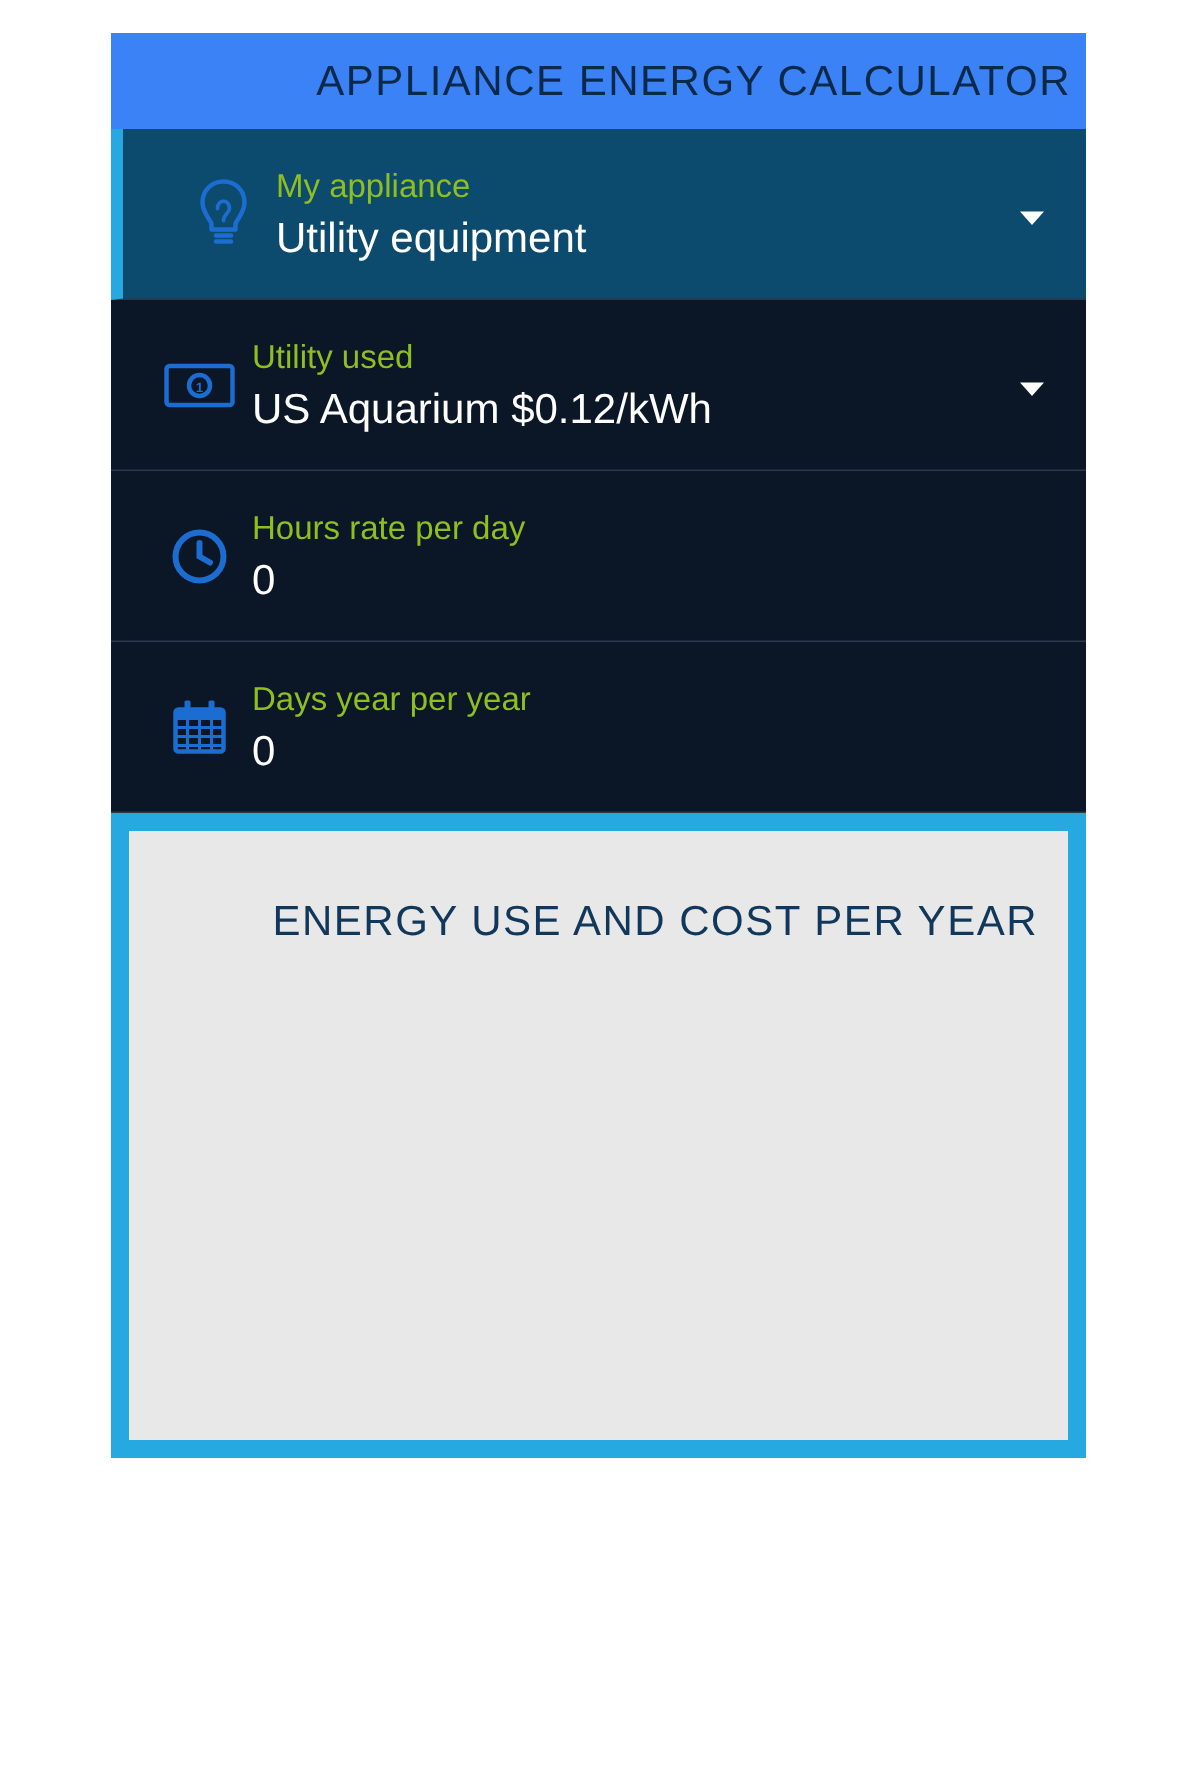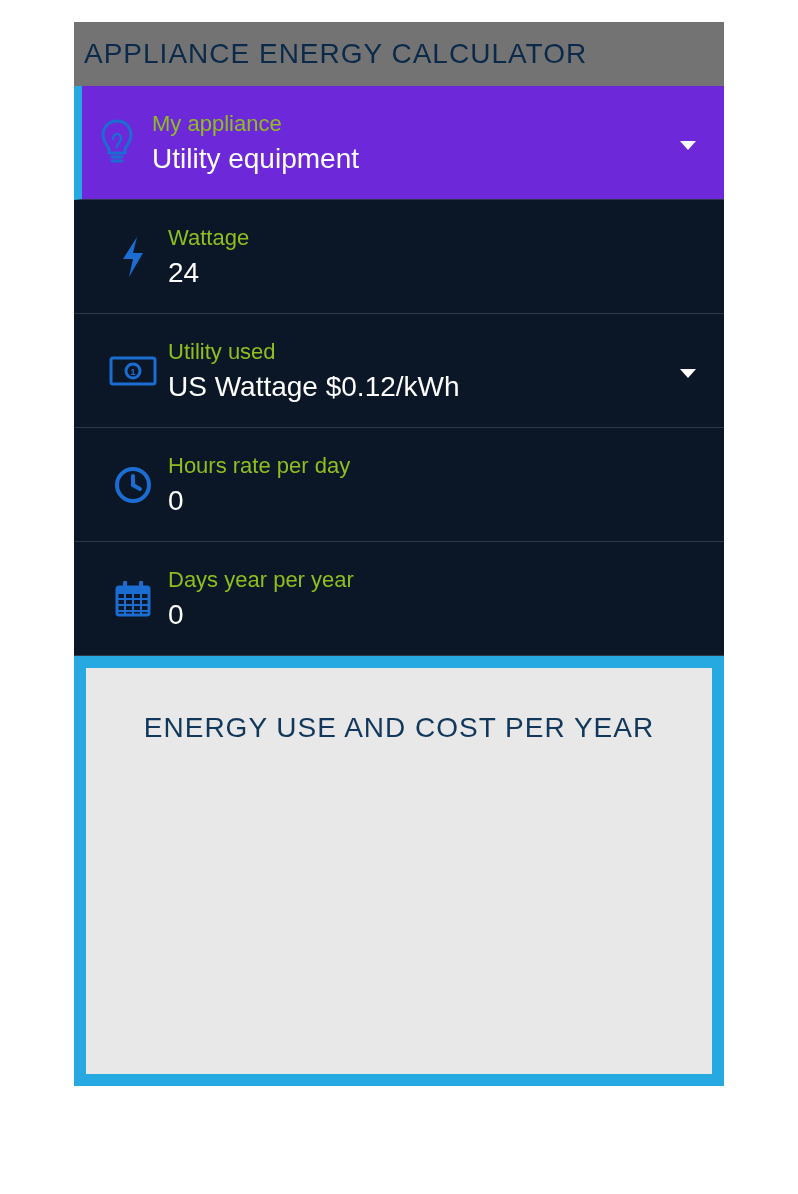--- a/index.html
+++ b/index.html
@@ -14,41 +14,41 @@
       height: 1194px;
       padding: 0;
     }
     .calculator {
       width: 650px;
       margin: 22px auto 0 auto;
       display: flex;
       flex-direction: column;
     }
     .header {
-      background: #737373;
+      background: #3b82f6;
       color: #0b2a4a;
-      text-align: left;
+      text-align: right;
       padding: 16px 10px;
       font-size: 28px;
       font-weight: 400;
       letter-spacing: 1px;
     }
     .row {
       display: flex;
       align-items: center;
       background: #0b1726;
       border-bottom: 1px solid #2b394a;
       padding: 16px 22px 16px 24px;
       position: relative;
       min-height: 114px;
     }
     .row.selected {
-      background: #6d28d9;
+      background: #0c4a6e;
       border-left: 8px solid #26a9e0;
-      padding-left: 0;
+      padding-left: 32px;
     }
     .icon-cell {
       width: 70px;
       flex-shrink: 0;
       display: flex;
       align-items: center;
       justify-content: center;
       color: #1b6dd1;
     }
     .content-cell {
@@ -84,21 +84,21 @@
       border: 12px solid #26a9e0;
       background: #e8e8e8;
       padding: 44px 20px 20px 20px;
       min-height: 430px;
     }
     .results-title {
       color: #11375a;
       font-size: 28px;
       font-weight: 400;
       letter-spacing: 1px;
-      text-align: center;
+      text-align: right;
     }
     svg {
       display: block;
     }
   </style>
 </head>
 <body>
 
 <div class="calculator">
 
@@ -113,44 +113,33 @@
         <path d="M13 20 C13 17 15 15 17 15 C19 15 21 17 21 20 C21 23 17 24 17 28" stroke="#1b6dd1" stroke-width="2.5" stroke-linecap="round" fill="none"></path>
       </svg>
     </div>
     <div class="content-cell">
       <div class="label">My appliance</div>
       <div class="value">Utility equipment</div>
     </div>
     <div class="chevron"></div>
   </div>
 
-  <div class="row">
-    <div class="icon-cell">
-      <svg width="28" height="44" viewBox="0 0 28 44" fill="#1b6dd1">
-        <path d="M18 2 L4 24 L14 24 L10 42 L24 18 L14 18 Z"></path>
-      </svg>
-    </div>
-    <div class="content-cell">
-      <div class="label">Wattage</div>
-      <div class="value">24</div>
-    </div>
-  </div>
 
   <div class="row">
     <div class="icon-cell">
       <svg width="48" height="30" viewBox="0 0 48 30" fill="none">
         <rect x="2" y="2" width="44" height="26" rx="2" stroke="#1b6dd1" stroke-width="3" fill="none"></rect>
         <circle cx="24" cy="15" r="7" stroke="#1b6dd1" stroke-width="3" fill="none"></circle>
         <text x="24" y="19" font-size="9" fill="#1b6dd1" text-anchor="middle" font-weight="bold">1</text>
       </svg>
     </div>
     <div class="content-cell">
       <div class="label">Utility used</div>
       <div class="value">
-        <span>US Wattage</span>
+        <span>US Aquarium</span>
         <span class="rate-part">$0.12/kWh</span>
       </div>
     </div>
     <div class="chevron"></div>
   </div>
 
   <div class="row">
     <div class="icon-cell">
       <svg width="40" height="40" viewBox="0 0 40 40" fill="none">
         <circle cx="20" cy="20" r="16" stroke="#1b6dd1" stroke-width="4" fill="none"></circle>

